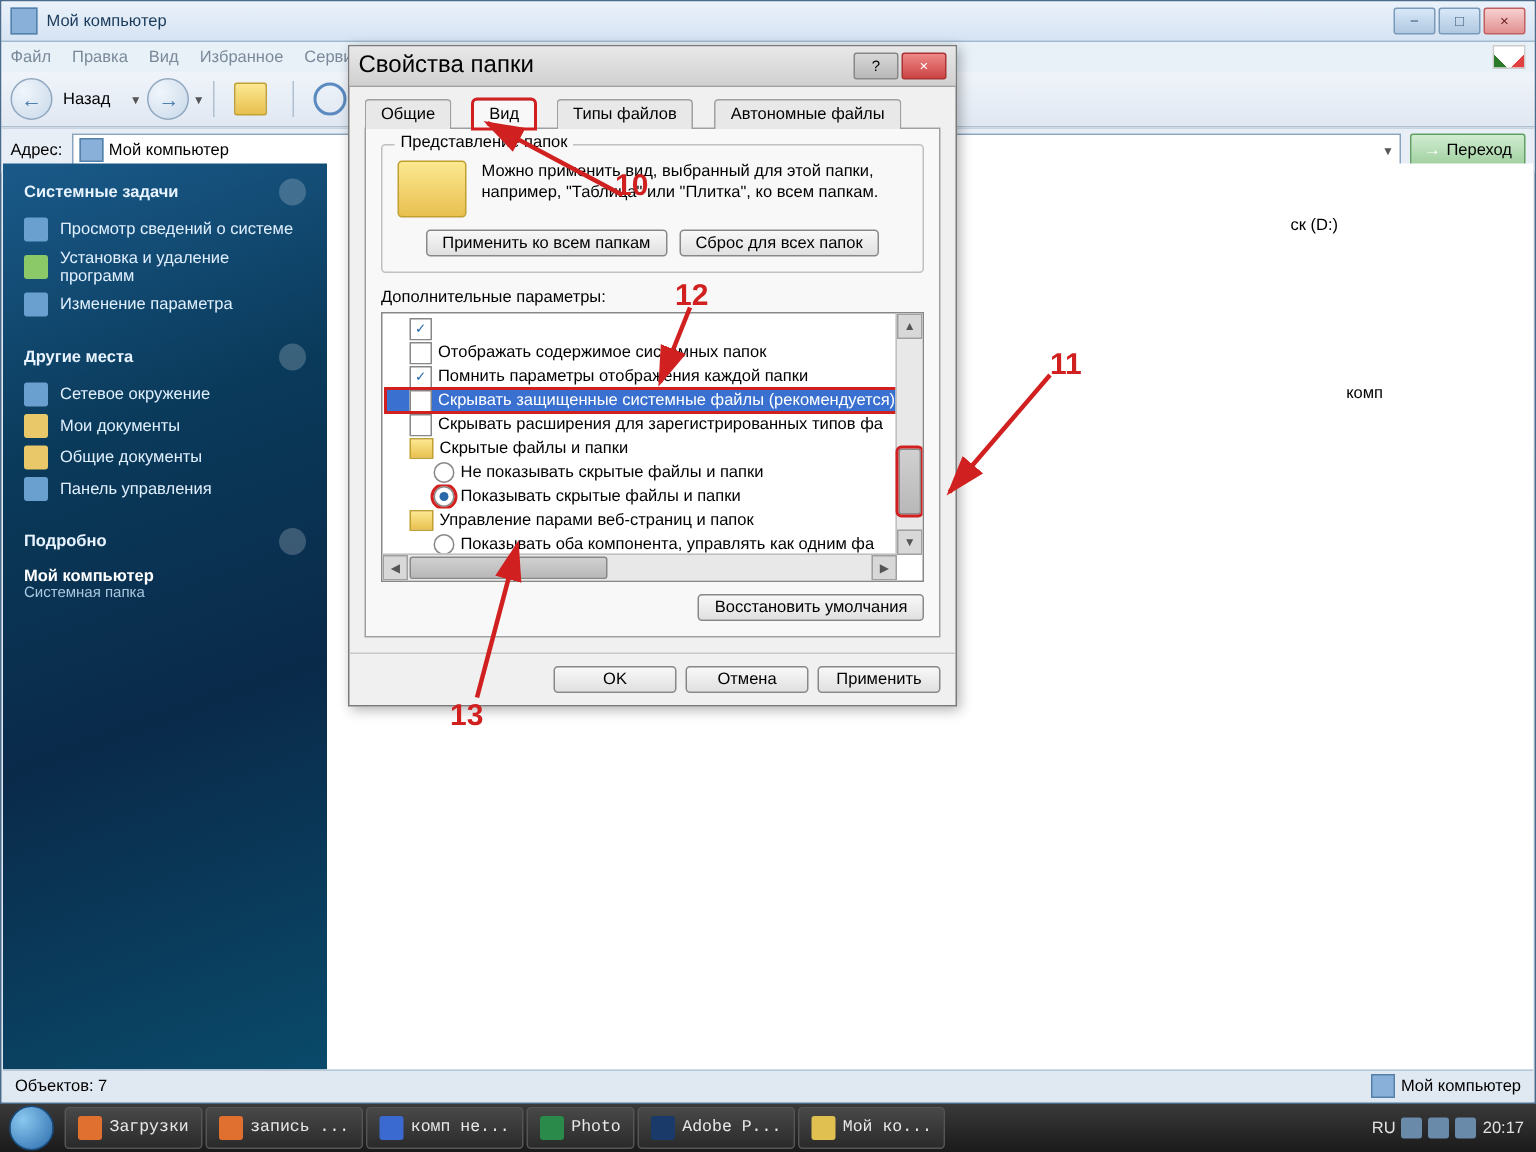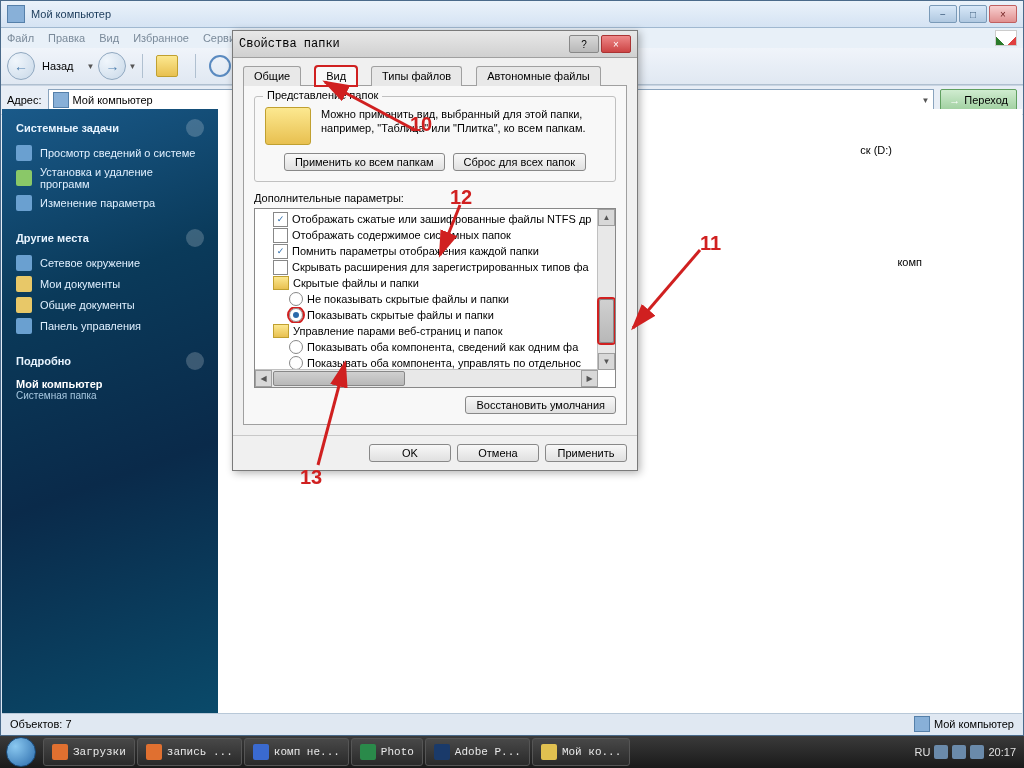--- a/index.html
+++ b/index.html
@@ -35,21 +35,21 @@
 .sp-info .s{color:#a8c8e0;font-size:10px;}
 .content{flex:1;background:#fff;position:relative;}
 .content .disk{position:absolute;right:130px;top:35px;font-size:11px;}
 .content .docs{position:absolute;right:100px;top:147px;font-size:11px;}
 .statusbar{position:absolute;left:1px;right:1px;bottom:1px;height:20px;background:#e0e8f2;border-top:1px solid #b8c8d8;display:flex;align-items:center;padding:0 8px;font-size:11px;}
 .statusbar .right{margin-left:auto;display:flex;align-items:center;}
 .statusbar .ic{width:14px;height:14px;background:#88b0d8;border:1px solid #5580aa;margin-right:4px;}
 
 .dialog{position:absolute;left:232px;top:30px;width:404px;background:#f0f0f0;border:1px solid #7a7a7a;box-shadow:2px 2px 8px rgba(0,0,0,0.3);}
 .dlg-title{height:26px;background:linear-gradient(#e8e8e8,#d0d0d0);display:flex;align-items:center;padding:0 6px;border-bottom:1px solid #a0a0a0;}
-.dlg-title span{flex:1;font-size:12px;font-family:Liberation Mono, monospace;}
+.dlg-title span{flex:1;font-size:16px;}
 .dlg-title .dbtn{width:28px;height:16px;margin-left:2px;background:linear-gradient(#d8d8d8,#b8b8b8);border:1px solid #888;border-radius:2px;display:flex;align-items:center;justify-content:center;font-size:10px;}
 .dlg-title .dbtn.close{background:linear-gradient(#e88,#c44);border-color:#a33;color:#fff;}
 .dlg-body{padding:8px 10px 10px;}
 .tabs{display:flex;margin-bottom:-1px;}
 .tab{padding:3px 10px;background:#e8e8e8;border:1px solid #a0a0a0;border-bottom:none;margin-right:14px;border-radius:3px 3px 0 0;font-size:11px;}
 .tab.active{background:#f8f8f8;border-bottom:1px solid #f8f8f8;position:relative;z-index:2;}
 .tab.hl{outline:2px solid #d02020;outline-offset:-1px;}
 .tabpage{border:1px solid #a0a0a0;background:#f8f8f8;padding:10px;}
 .groupbox{border:1px solid #c0c0c0;border-radius:3px;padding:10px 10px;margin-bottom:10px;position:relative;}
 .groupbox .legend{position:absolute;top:-8px;left:8px;background:#f8f8f8;padding:0 4px;font-size:11px;}
@@ -230,29 +230,32 @@
         <div class="btnrow">
           <div class="btn">Применить ко всем папкам</div>
           <div class="btn">Сброс для всех папок</div>
         </div>
       </div>
       <div class="advlabel">Дополнительные параметры:</div>
       <div class="tree">
         <div class="tree-inner" id="tree-rows">
             <div class="tree-row">
               <div class="cb">✓</div>
-              <span>Отображать сжатые или зашифрованные файлы NTFS др</span>
             </div>
             <div class="tree-row">
               <div class="cb"></div>
               <span>Отображать содержимое системных папок</span>
             </div>
             <div class="tree-row">
               <div class="cb">✓</div>
               <span>Помнить параметры отображения каждой папки</span>
+            </div>
+            <div class="tree-row sel hl">
+              <div class="cb"></div>
+              <span>Скрывать защищенные системные файлы (рекомендуется)</span>
             </div>
             <div class="tree-row">
               <div class="cb"></div>
               <span>Скрывать расширения для зарегистрированных типов фа</span>
             </div>
             <div class="tree-row">
               <div class="fic"></div>
               <span>Скрытые файлы и папки</span>
             </div>
             <div class="tree-row">
@@ -262,21 +265,21 @@
             <div class="tree-row radiohl">
               <div class="rb sel"></div>
               <span>Показывать скрытые файлы и папки</span>
             </div>
             <div class="tree-row">
               <div class="fic"></div>
               <span>Управление парами веб-страниц и папок</span>
             </div>
             <div class="tree-row">
               <div class="rb"></div>
-              <span>Показывать оба компонента, сведений как одним фа</span>
+              <span>Показывать оба компонента, управлять как одним фа</span>
             </div>
             <div class="tree-row">
               <div class="rb"></div>
               <span>Показывать оба компонента, управлять по отдельнос</span>
             </div>
           </div>
         <div class="scroll-v">
           <div class="arr" style="top:0">▲</div>
           <div class="thumb hl"></div>
           <div class="arr" style="bottom:0">▼</div>

